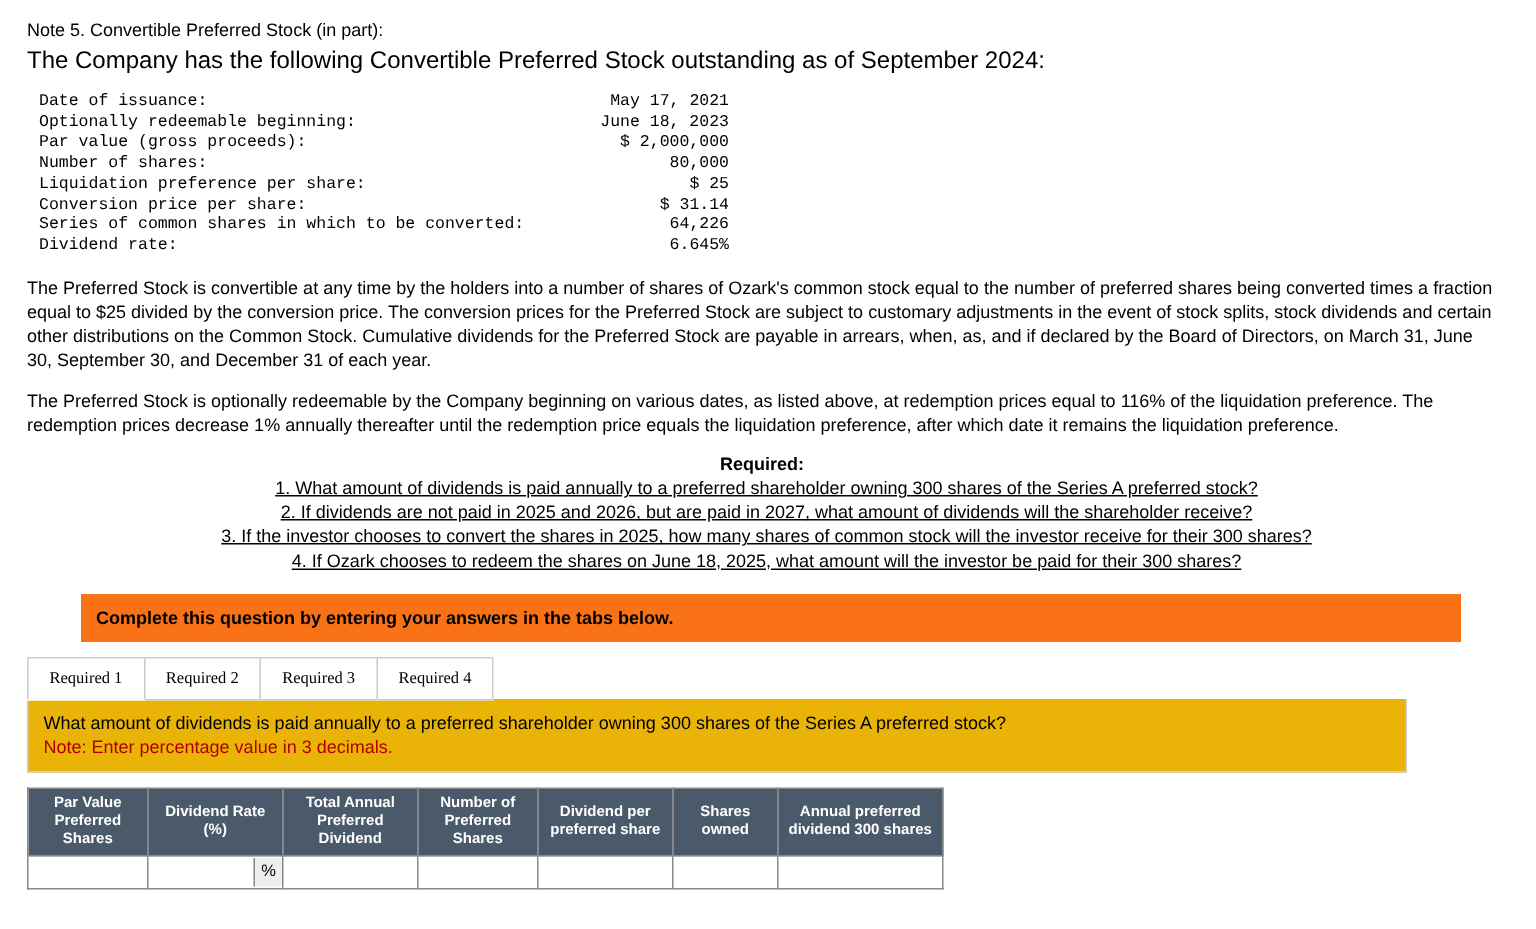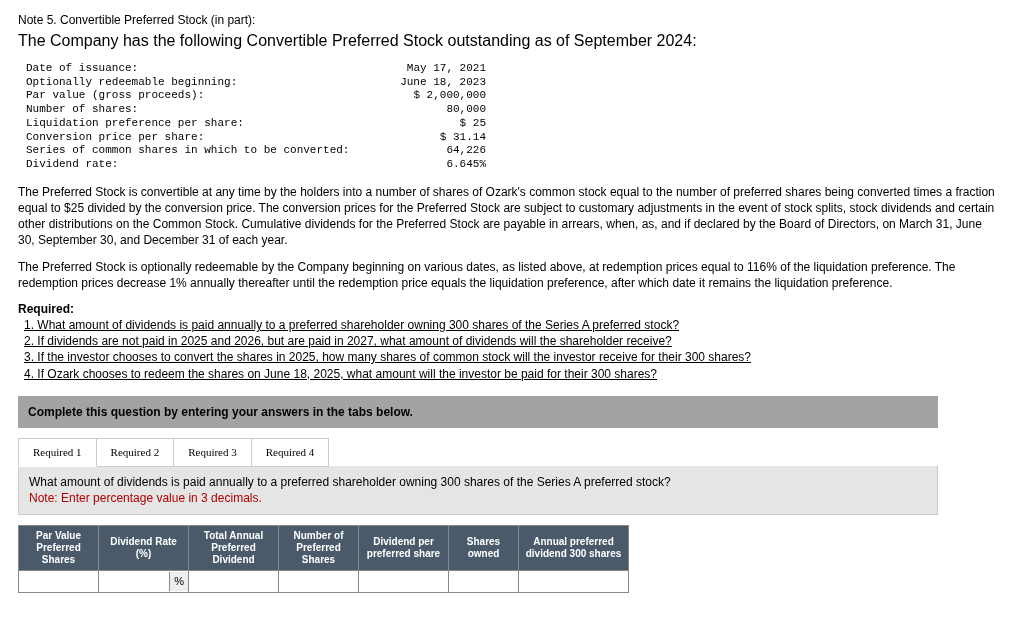--- a/index.html
+++ b/index.html
@@ -18,42 +18,43 @@
     font-family: "Courier New", monospace;
     font-size: 11px;
     margin: 4px 0 12px 8px;
     line-height: 1.25;
   }
   .data-row { display: flex; }
   .data-label { width: 340px; }
   .data-val { width: 120px; text-align: right; }
   .para { font-size: 12px; margin-bottom: 10px; max-width: 980px; }
   .req-head { font-weight: bold; font-size: 12px; }
-  .req-list { font-size: 12px; margin-bottom: 14px; max-width: 980px; }
+  .req-list { font-size: 12px; margin-bottom: 14px; max-width: 980px; text-align: center; }
   .req-list div { padding-left: 6px; text-decoration: underline; }
   .pale-box {
-    background: #a3a3a3;
+    background: #f97316;
     padding: 8px 10px;
     font-weight: bold;
     font-size: 12px;
     margin-bottom: 10px;
     width: 920px;
+    margin-left: 36px;
   }
   .tab-row { display: flex; gap: 0; margin-bottom: 0; width: 920px; font-family: Liberation Serif, serif; }
   .tab {
     border: 1px solid #ccc;
     padding: 6px 14px;
     font-size: 11px;
     background: #fff;
     cursor: pointer;
     margin-right: -1px;
   }
   .tab.active { background: #fff; border-bottom: 1px solid #fff; position: relative; z-index: 2; }
   .question-box {
-    background: #e5e5e5;
+    background: #eab308;
     border: 1px solid #ccc;
     border-top: none;
     padding: 8px 10px;
     width: 920px;
     font-size: 12px;
     margin-top: -1px;
     margin-bottom: 10px;
   }
   .question-box .note { color: #b00000; }
   .answer-table { border-collapse: collapse; margin-top: 4px; }

